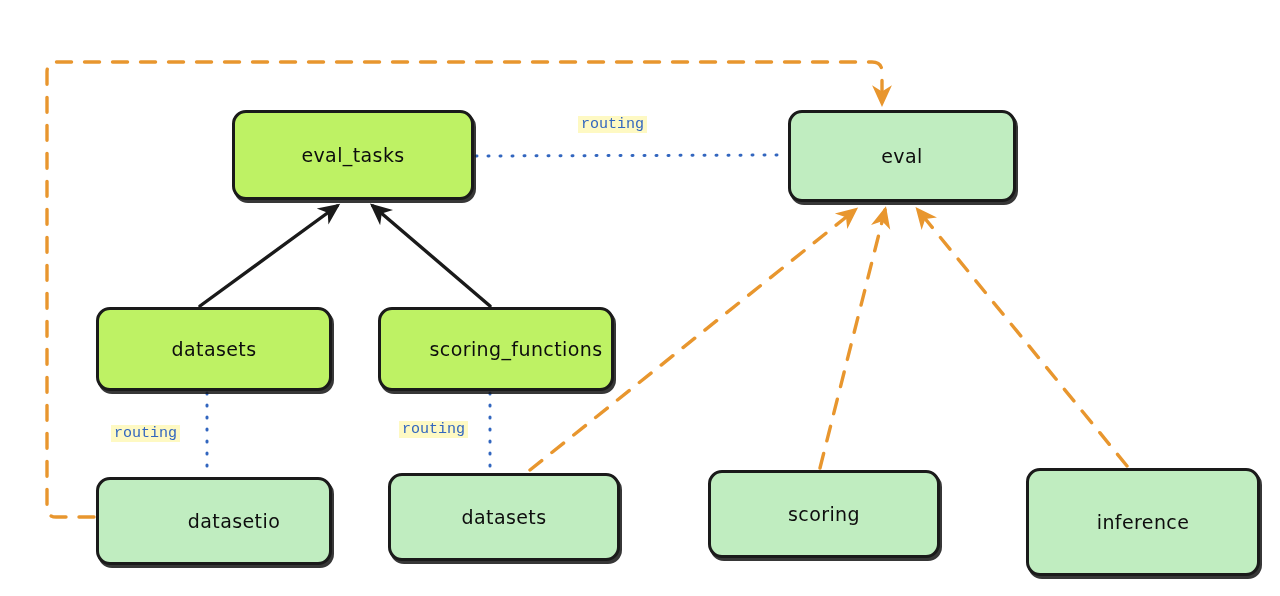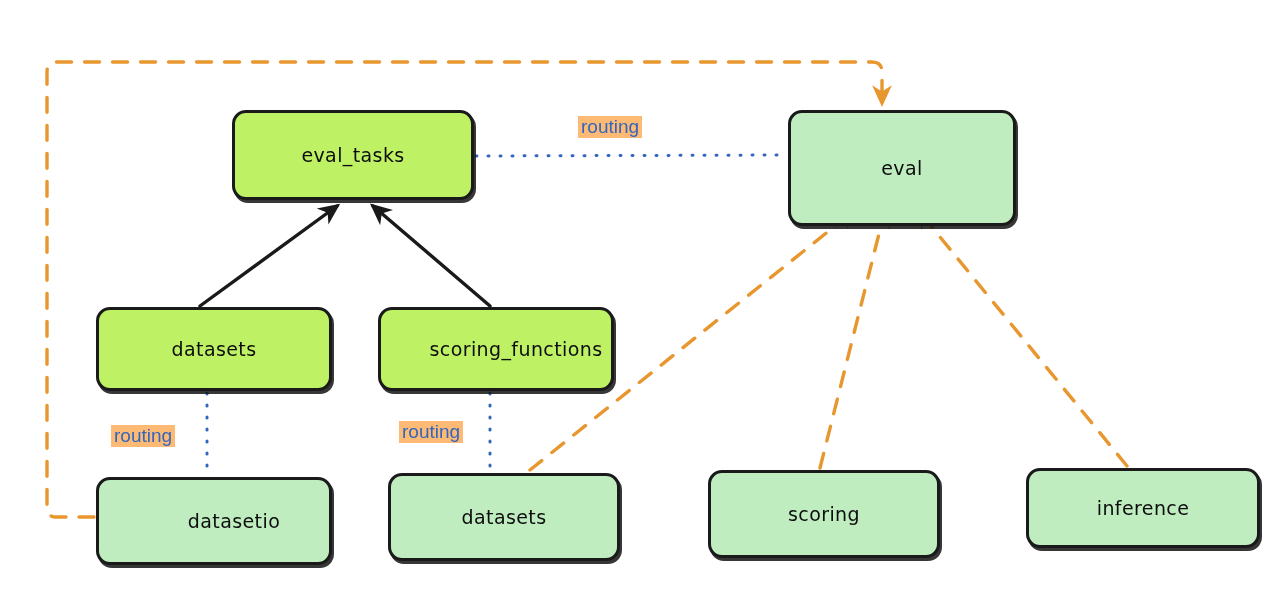--- a/index.html
+++ b/index.html
@@ -39,25 +39,25 @@
     box-shadow: 2px 3px 0 rgba(20,20,20,0.85);
   }
   .node.blue  { background: #bef264; }
   .node.green { background: #c0edc0; }
   .node-label {
     pointer-events: none;
     white-space: nowrap;
   }
   .edge-label {
     position: absolute;
-    font-family: Liberation Sans, sans-serif;
-    font-size: 19px;
+    font-family: Liberation Mono, monospace;
+    font-size: 15px;
     color: #3266bf;
     white-space: nowrap;
-    background: #fdba74;
+    background: #fef9c3;
     padding: 0 3px;
   }
 </style>
 </head>
 <body>
 
 <div id="canvas">
 
   <svg id="edges" viewBox="0 0 1280 596" xmlns="http://www.w3.org/2000/svg">
     <defs>
@@ -86,21 +86,21 @@
 
     <path d="M 820 468 L 885 210" fill="none" stroke="#e8962e" stroke-width="3.4" stroke-linecap="round" stroke-dasharray="15 13" marker-end="url(#arrow-orange)"></path>
 
     <path d="M 1127 466 L 918 210" fill="none" stroke="#e8962e" stroke-width="3.4" stroke-linecap="round" stroke-dasharray="15 13" marker-end="url(#arrow-orange)"></path>
   </svg>
 
   <div class="node blue" style="left:232px; top:110px; width:242px; height:90px;">
     <span class="node-label">eval_tasks</span>
   </div>
 
-  <div class="node green" style="left:788px; top:110px; width:228px; height:116px;">
+  <div class="node green" style="left:788px; top:110px; width:228px; height:92px;">
     <span class="node-label">eval</span>
   </div>
 
   <div class="node blue" style="left:96px; top:307px; width:236px; height:84px;">
     <span class="node-label">datasets</span>
   </div>
 
   <div class="node blue" style="left:378px; top:307px; width:236px; height:84px;padding-left:40px;">
     <span class="node-label">scoring_functions</span>
   </div>
@@ -110,21 +110,21 @@
   </div>
 
   <div class="node green" style="left:388px; top:473px; width:232px; height:88px;">
     <span class="node-label">datasets</span>
   </div>
 
   <div class="node green" style="left:708px; top:470px; width:232px; height:88px;">
     <span class="node-label">scoring</span>
   </div>
 
-  <div class="node green" style="left:1026px; top:468px; width:234px; height:80px;">
+  <div class="node green" style="left:1026px; top:468px; width:234px; height:108px;">
     <span class="node-label">inference</span>
   </div>
 
   <div class="edge-label" style="left:578px; top:116px;">routing</div>
 
   <div class="edge-label" style="left:111px; top:425px;">routing</div>
 
   <div class="edge-label" style="left:399px; top:421px;">routing</div>
 
 </div>

